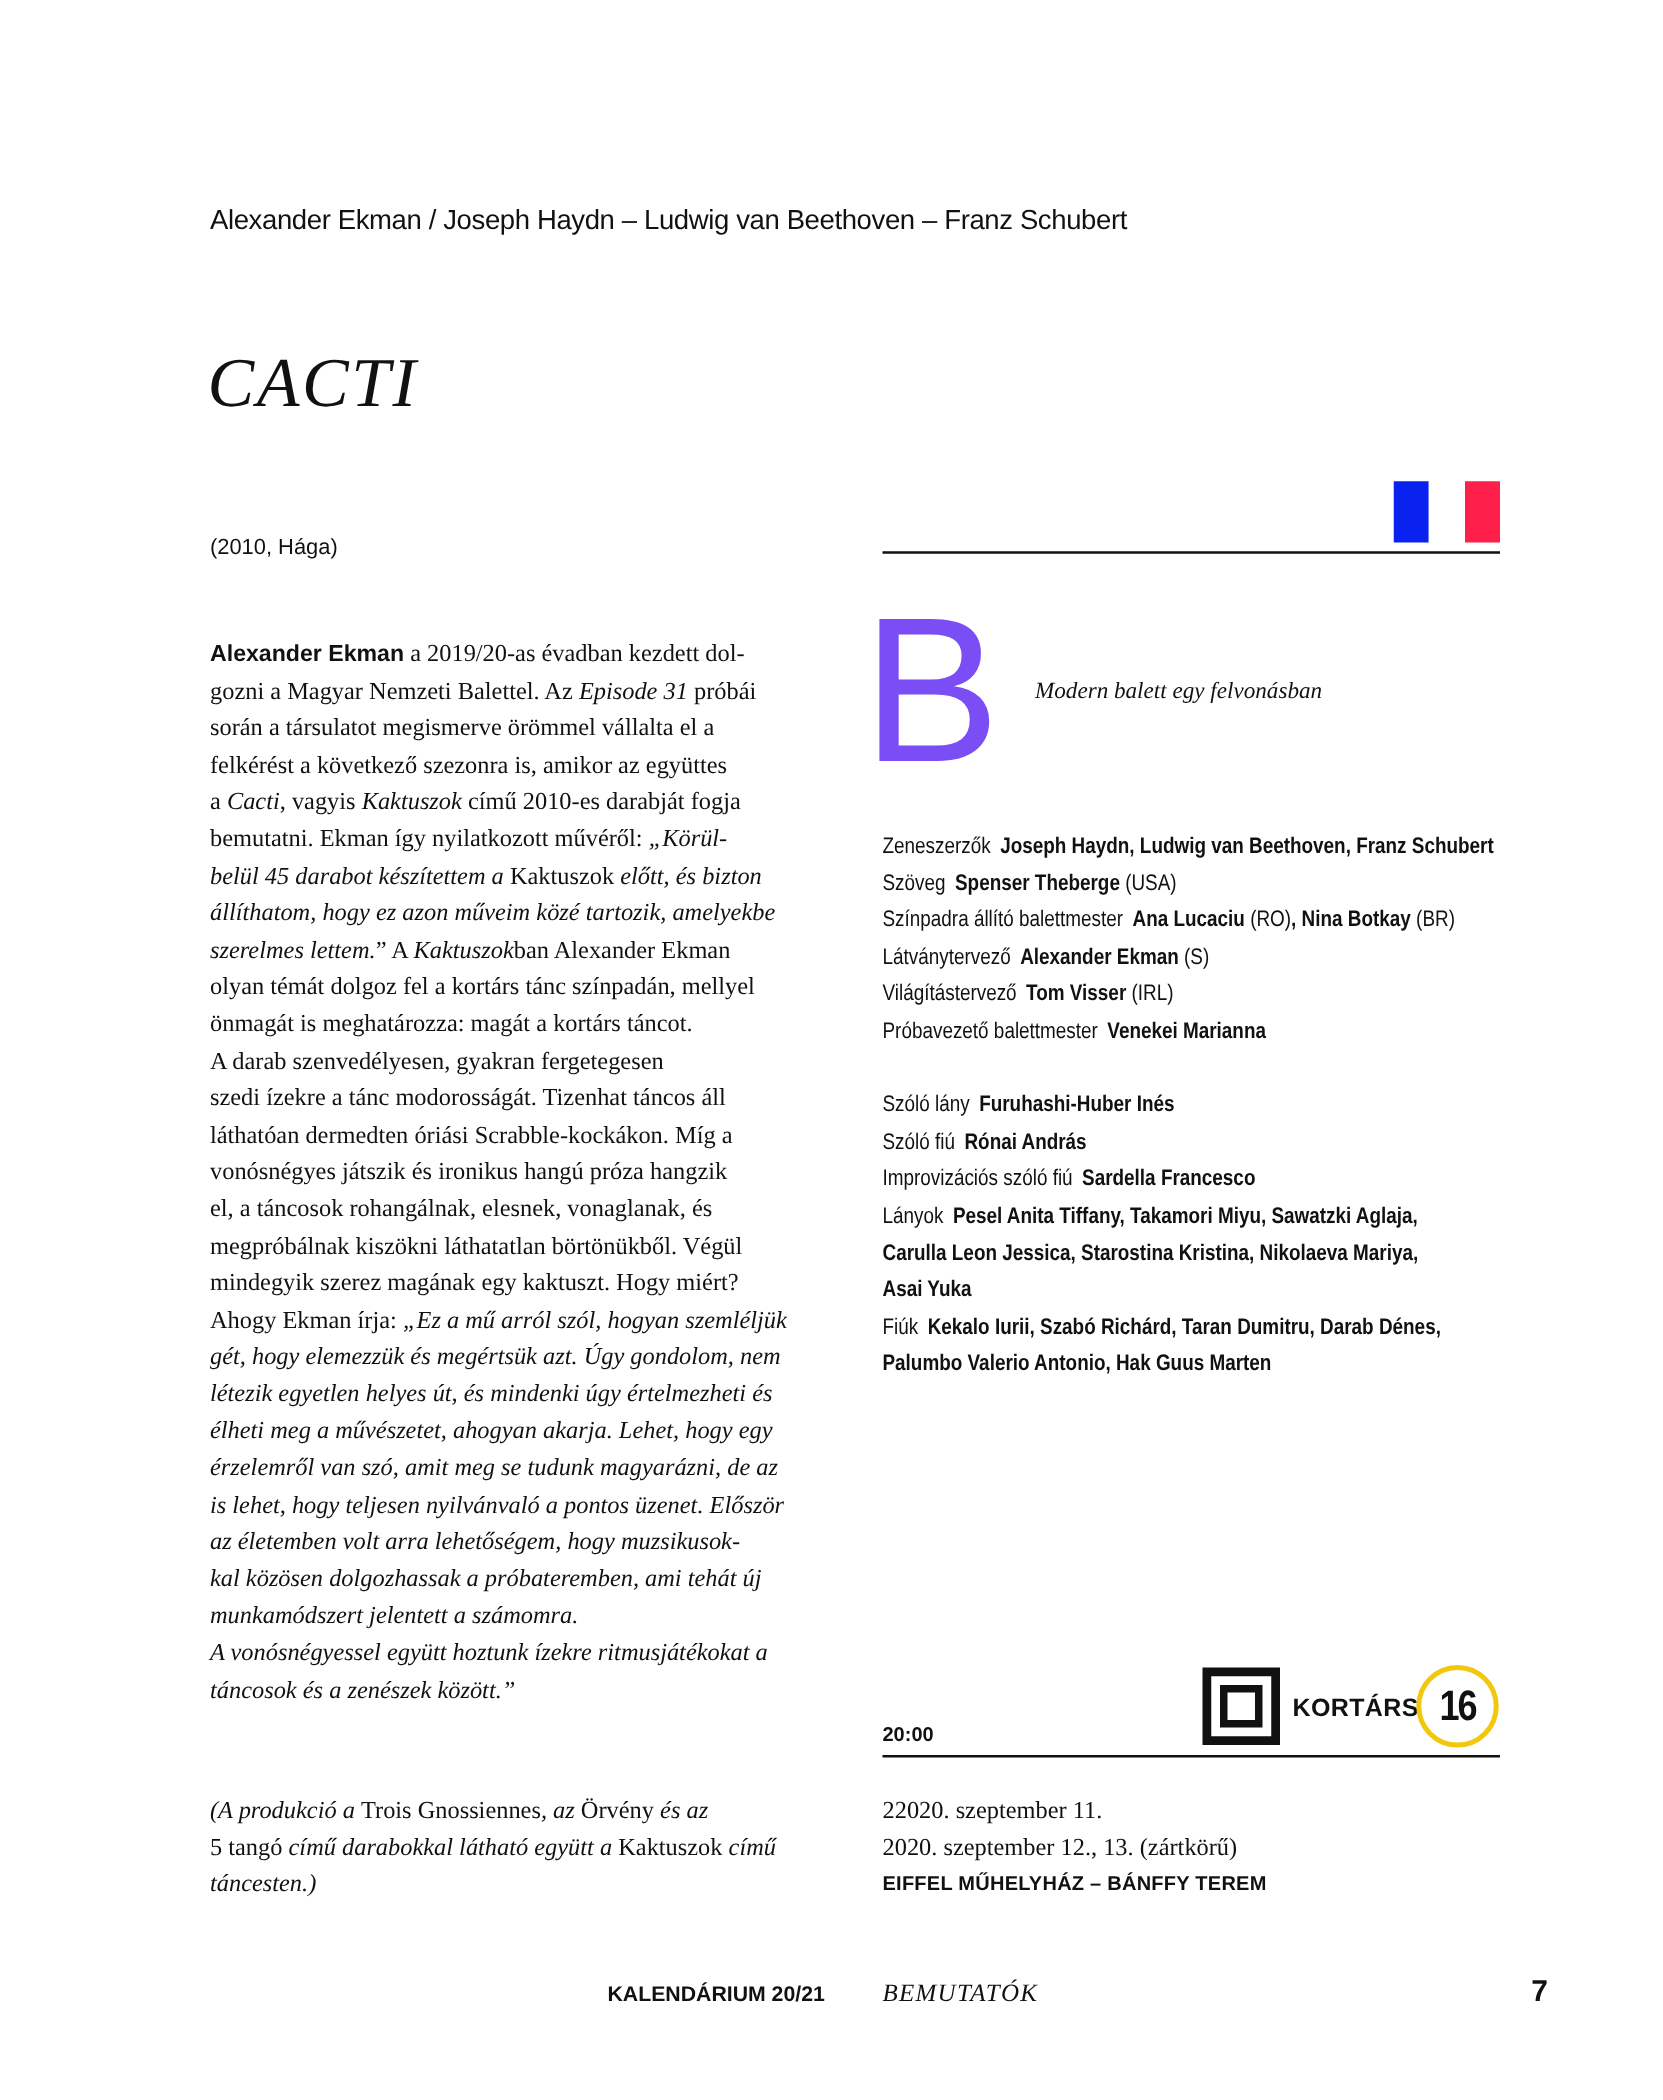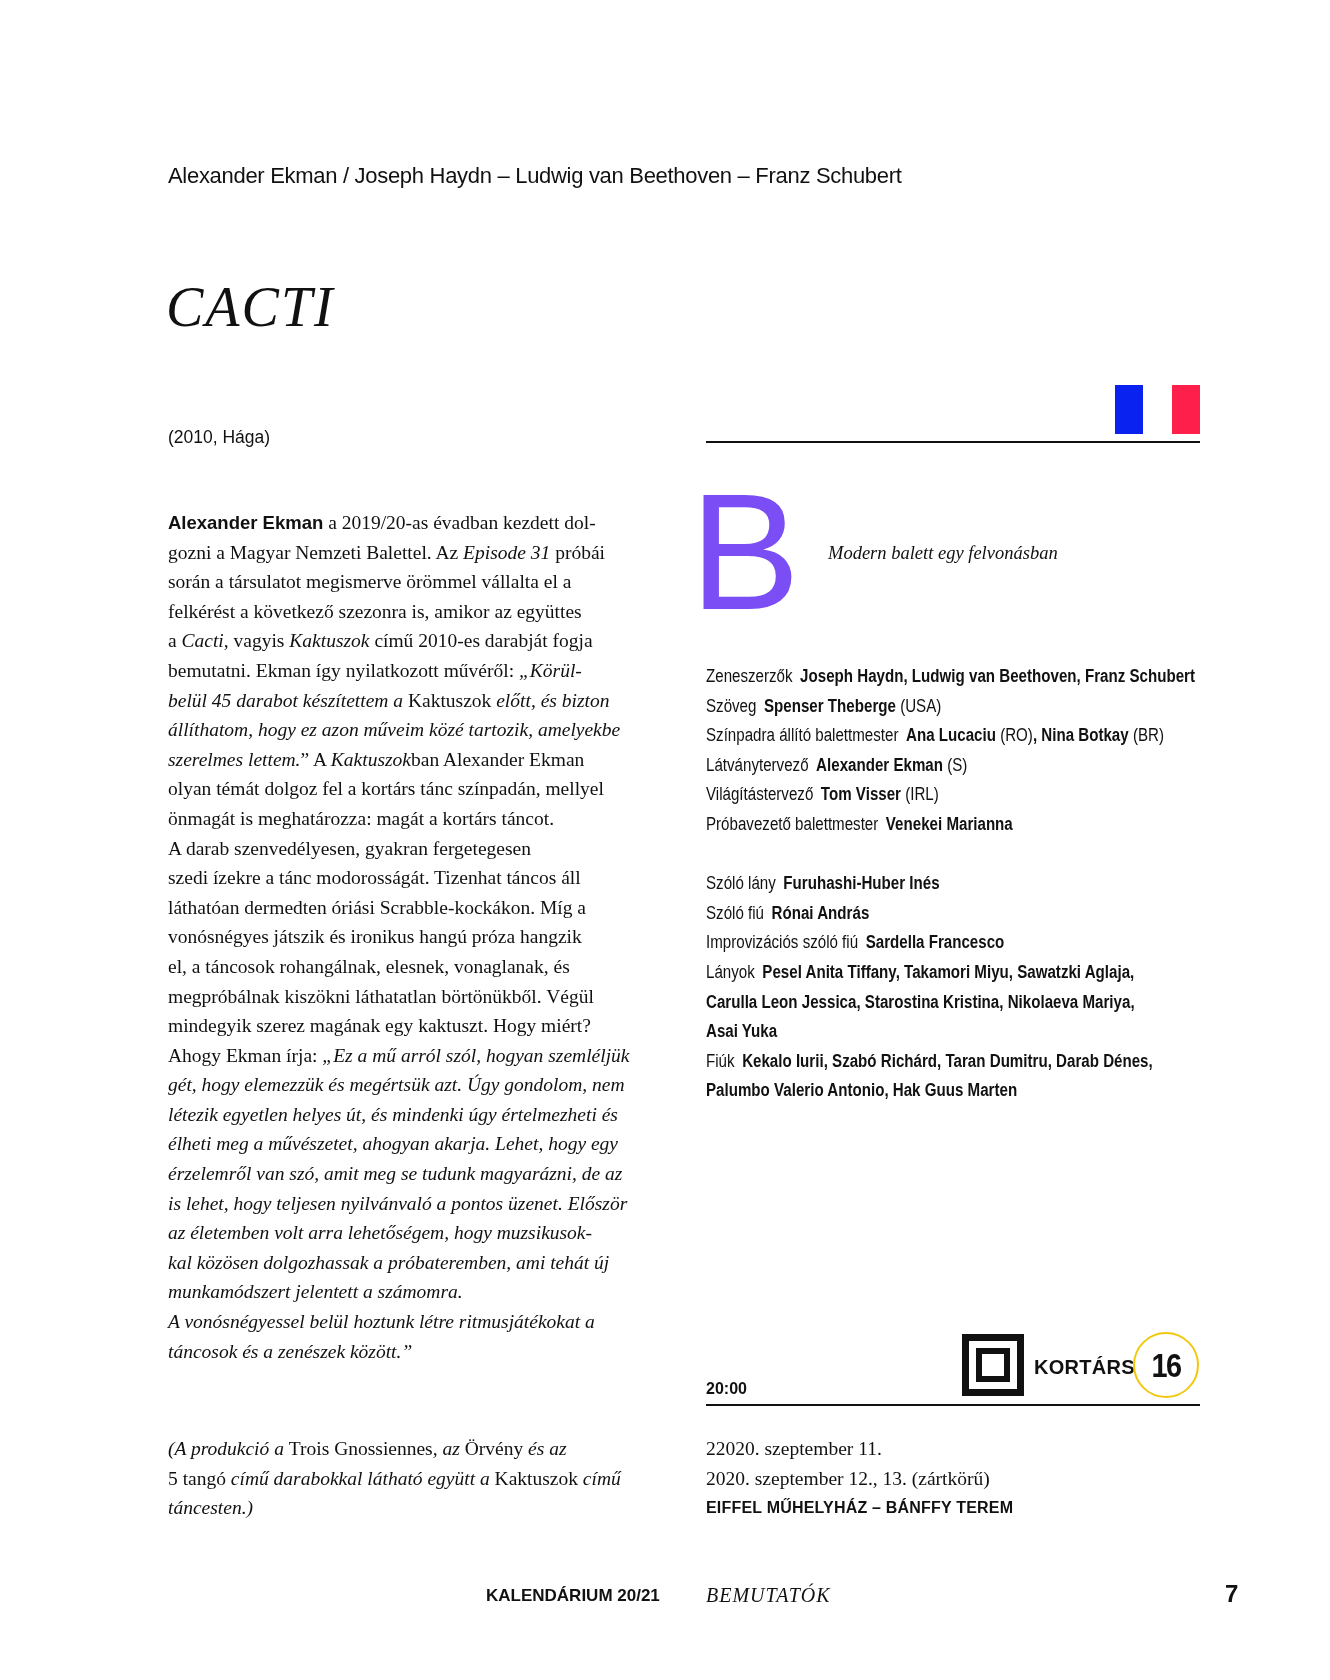--- a/index.html
+++ b/index.html
@@ -30,21 +30,21 @@
   #credits { left: 706px; top: 662px; width: 520px; font-size: 18px; line-height: 29.6px; }
   #credits .row { white-space: nowrap; }
   #credits .gap { height: 29.6px; }
   .cw { display: inline-block; transform: scaleX(0.84); transform-origin: left center; white-space: nowrap; }
 
   #time { left: 706px; top: 1380px; font-size: 16px; font-weight: 700; }
   #rule-bottom { left: 706px; top: 1404px; width: 494px; height: 2px; background: #111; }
   #kortars-icon { left: 962px; top: 1334px; width: 62px; height: 62px; box-sizing: border-box; border: 7px solid #111; background: #fff; }
   #kortars-icon .inner { position: absolute; left: 7px; top: 7px; width: 34px; height: 34px; box-sizing: border-box; border: 6px solid #111; }
   #kortars-label { left: 1034px; top: 1356px; font-size: 20px; font-weight: 700; letter-spacing: 0.3px; }
-  #age-badge { left: 1133px; top: 1332px; width: 66px; height: 66px; box-sizing: border-box; border: 2px solid #a21caf; border-radius: 50%; background: #fff; display: flex; align-items: center; justify-content: center; }
+  #age-badge { left: 1133px; top: 1332px; width: 66px; height: 66px; box-sizing: border-box; border: 4px solid #a21caf; border-radius: 50%; background: #fff; display: flex; align-items: center; justify-content: center; }
   #age-badge span { font-size: 34px; font-weight: 700; letter-spacing: -2px; transform: scaleX(0.85); display: inline-block; }
 
   #note { left: 168px; top: 1434px; width: 500px; font-size: 19.5px; line-height: 29.6px; }
   #note .line { display: block; white-space: nowrap; }
   #note i { font-style: italic; margin-top: 43px; }
 
   #dates { left: 706px; top: 1434px; font-size: 19.5px; line-height: 29.6px; }
   #dates .line { display: block; white-space: nowrap; }
   #venue { font-size: 16px; font-weight: 700; letter-spacing: 0.2px; }
 
@@ -87,21 +87,21 @@
     <span class="line"><span>mindegyik szerez magának egy kaktuszt. Hogy miért?</span></span>
     <span class="line"><span>Ahogy Ekman írja: </span><i>„Ez a mű arról szól, hogyan szemléljük</i></span>
     <span class="line"><i>gét, hogy elemezzük és megértsük azt. Úgy gondolom, nem</i></span>
     <span class="line"><i>létezik egyetlen helyes út, és mindenki úgy értelmezheti és</i></span>
     <span class="line"><i>élheti meg a művészetet, ahogyan akarja. Lehet, hogy egy</i></span>
     <span class="line"><i>érzelemről van szó, amit meg se tudunk magyarázni, de az</i></span>
     <span class="line"><i>is lehet, hogy teljesen nyilvánvaló a pontos üzenet. Először</i></span>
     <span class="line"><i>az életemben volt arra lehetőségem, hogy muzsikusok-</i></span>
     <span class="line"><i>kal közösen dolgozhassak a próbateremben, ami tehát új</i></span>
     <span class="line"><i>munkamódszert jelentett a számomra.</i></span>
-    <span class="line"><i>A vonósnégyessel belül hoztunk létre ritmusjátékokat a</i></span>
+    <span class="line"><i>A vonósnégyessel együtt hoztunk ízekre ritmusjátékokat a</i></span>
     <span class="line"><i>táncosok és a zenészek között.”</i></span>
   </div>
 
 <div id="big-letter" class="abs" style="color: rgb(123, 77, 245);">B</div>
 <div id="genre" class="abs serif">Modern balett egy felvonásban</div>
 
 <div id="credits" class="abs sans">
     <div class="row"><span class="cw"><span>Zeneszerzők </span><span style="font-weight: 700;">Joseph Haydn, Ludwig van Beethoven, Franz Schubert</span></span></div>
     <div class="row"><span class="cw"><span>Szöveg </span><span style="font-weight: 700;">Spenser Theberge</span><span> (USA)</span></span></div>
     <div class="row"><span class="cw"><span>Színpadra állító balettmester </span><span style="font-weight: 700;">Ana Lucaciu</span><span> (RO)</span><span style="font-weight: 700;">, Nina Botkay</span><span> (BR)</span></span></div>

